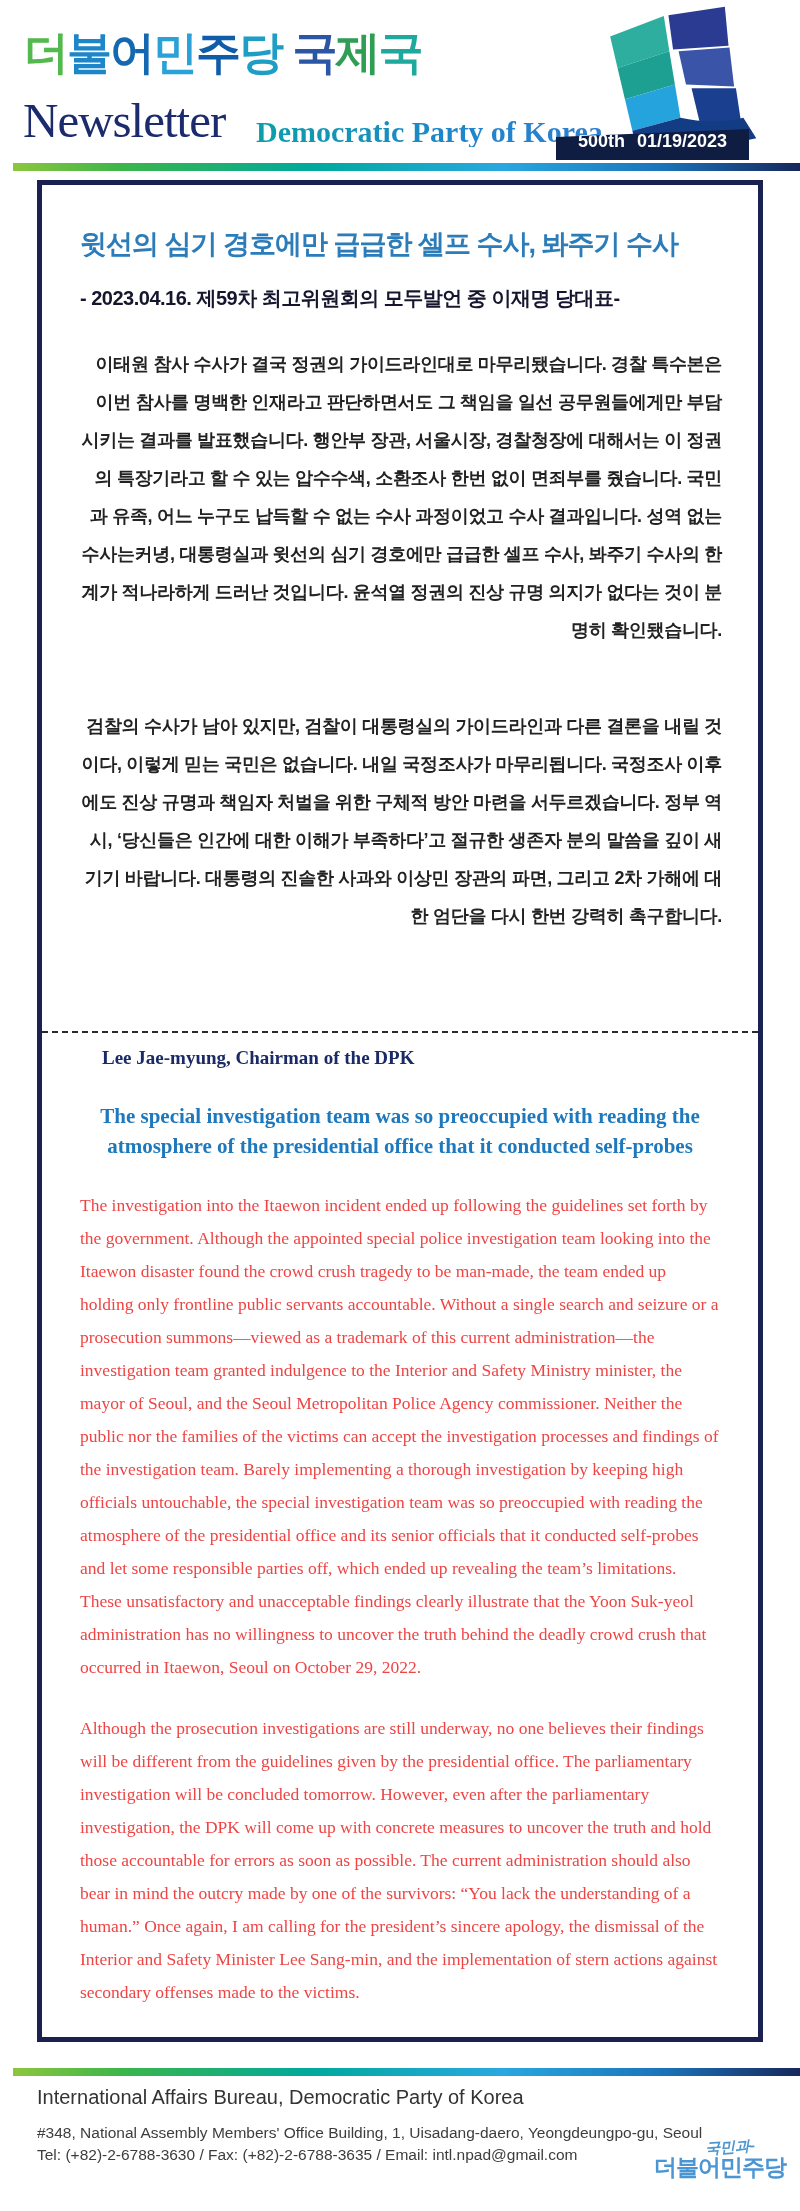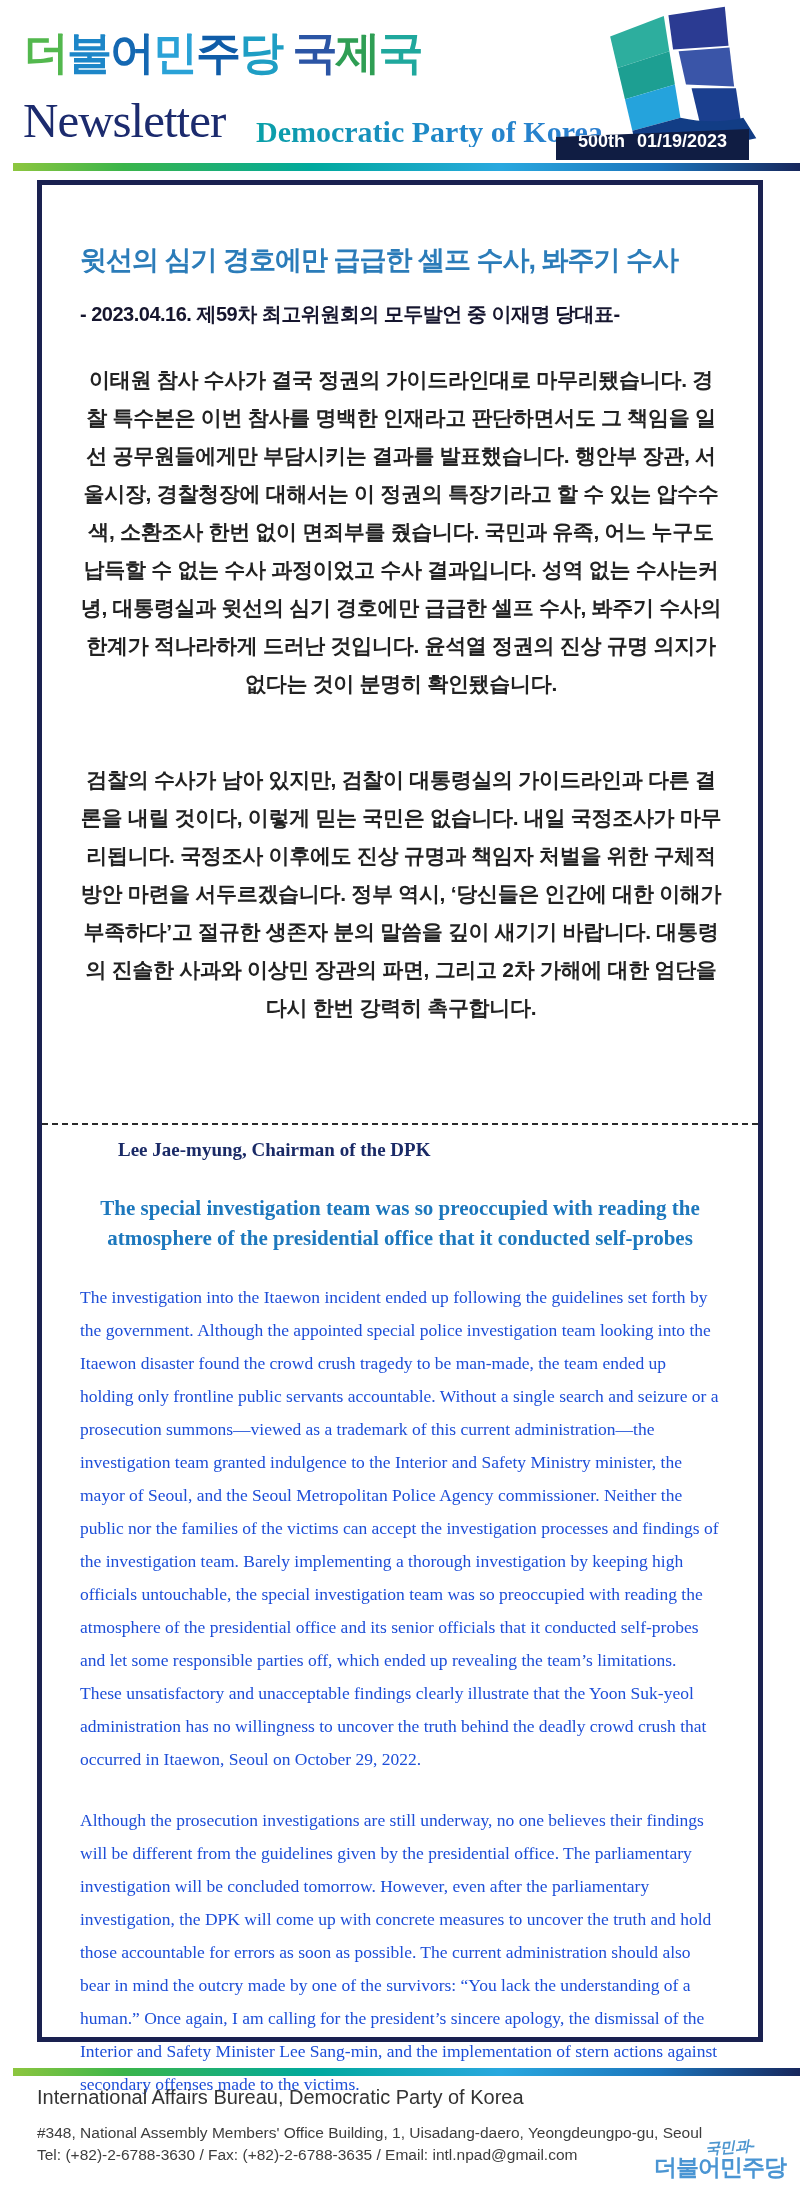--- a/index.html
+++ b/index.html
@@ -36,54 +36,54 @@
   .grad-bar{
     position:absolute;left:13px;right:0;height:8px;
     background:linear-gradient(90deg,#8dc63f 0%,#3ab54a 14%,#00a99d 38%,#29a8df 62%,#1c75bc 82%,#17275c 100%);
   }
   .grad-bar.top{top:163px;}
   .grad-bar.bottom{top:2068px;}
   
   .main-box{
     position:absolute;left:37px;top:180px;width:726px;height:1862px;
     border:5px solid #1a2150;box-sizing:border-box;background:#fff;
-    padding:58px 36px 0 36px;
+    padding:42px 36px 0 36px;
   }
   .kr-title{
     font-size:27px;font-weight:800;color:#2b7cb9;line-height:34px;
     margin:0 0 24px 2px;letter-spacing:-1px;
   }
   .kr-sub{
     font-size:20px;font-weight:800;color:#15152e;line-height:26px;
     margin:0 0 34px 2px;letter-spacing:-0.5px;
   }
   .kr-p{
-    font-size:21px;font-weight:600;color:#222222;line-height:38px;
-    margin:0 0 58px 2px;letter-spacing:-0.3px;text-align:center;
+    font-size:18px;font-weight:600;color:#222222;line-height:38px;
+    margin:0 0 58px 2px;letter-spacing:-0.3px;text-align:right;
   }
   .dotted-divider{
     border:0;border-top:2px dashed #2a2a2a;height:0;
     margin:96px -36px 0 -36px;
   }
   .en-meta{
     font-family:"Liberation Serif","DejaVu Serif",serif;
     font-size:19px;color:#111111;margin:28px 0 0 8px;
   }
   .en-speaker{
     font-family:"Liberation Serif","DejaVu Serif",serif;
-    font-size:19px;font-weight:bold;color:#1a2a66;margin:14px 0 0 40px;
+    font-size:19px;font-weight:bold;color:#1a2a66;margin:14px 0 0 24px;
   }
   .en-headline{
     font-family:"Liberation Serif","DejaVu Serif",serif;
     font-size:21px;font-weight:bold;color:#1d78bd;line-height:30px;
     text-align:center;margin:32px auto 0 auto;width:620px;
   }
   .en-p{
     font-family:"Liberation Serif","DejaVu Serif",serif;
-    font-size:17.5px;color:#1d4ed8;line-height:33px;
+    font-size:17.5px;color:#ef4444;line-height:33px;
     margin:28px 0 0 2px;text-align:left;
   }
   
   .footer-bureau{
     position:absolute;left:37px;top:2086px;font-size:20px;color:#333333;
     letter-spacing:0;white-space:nowrap;
   }
   .footer-lines{
     position:absolute;left:37px;top:2122px;font-size:15.5px;color:#3d3d3d;
     line-height:22px;white-space:nowrap;

